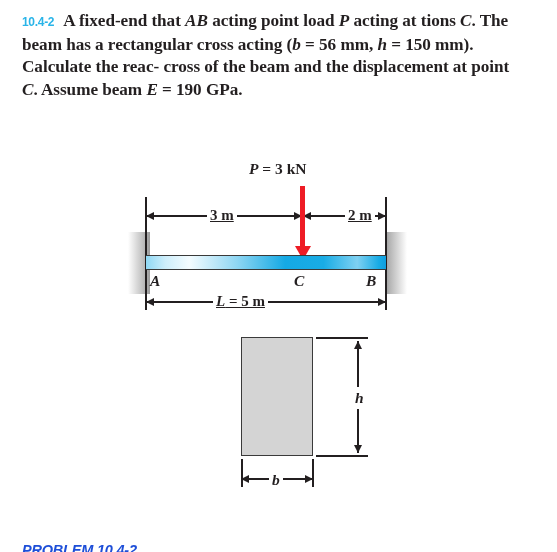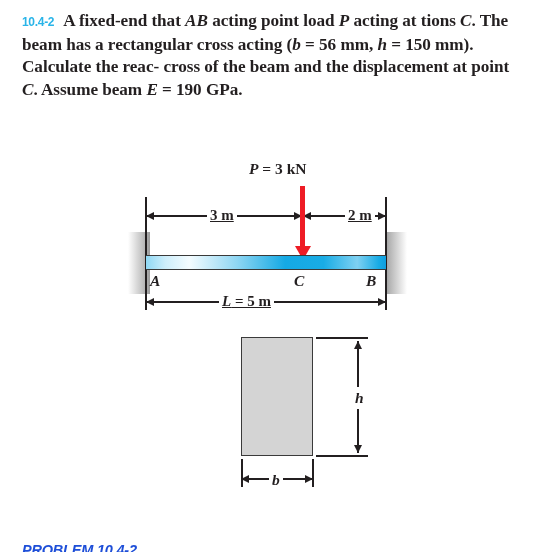--- a/index.html
+++ b/index.html
@@ -302,21 +302,21 @@
 
   <div id="beam"></div>
 
   <div class="point-label" id="label-a">A</div>
   <div class="point-label" id="label-c">C</div>
   <div class="point-label" id="label-b">B</div>
 
   <div class="dim-line" style="left:146px; top:301px; width:240px;"></div>
   <div class="arrowhead arrow-left" style="left:146px; top:297.5px;"></div>
   <div class="arrowhead arrow-right" style="left:378px; top:297.5px;"></div>
-  <div class="dim-label" style="left:219px; top:294px;"><span class="it">L</span><span> = 5 m</span></div>
+  <div class="dim-label" style="left:213px; top:294px;"><span class="it">L</span><span> = 5 m</span></div>
 
   <div id="cross-section"></div>
 
   <div class="cs-ext-h" style="left:316px; top:337px; width:52px;"></div>
   <div class="cs-ext-h" style="left:316px; top:455px; width:52px;"></div>
   <div id="h-dim-line"></div>
   <div class="arrowhead-v arrow-up" style="left:353.8px; top:341px;"></div>
   <div class="arrowhead-v arrow-down" style="left:353.8px; top:445px;"></div>
   <div id="h-label">h</div>
 

